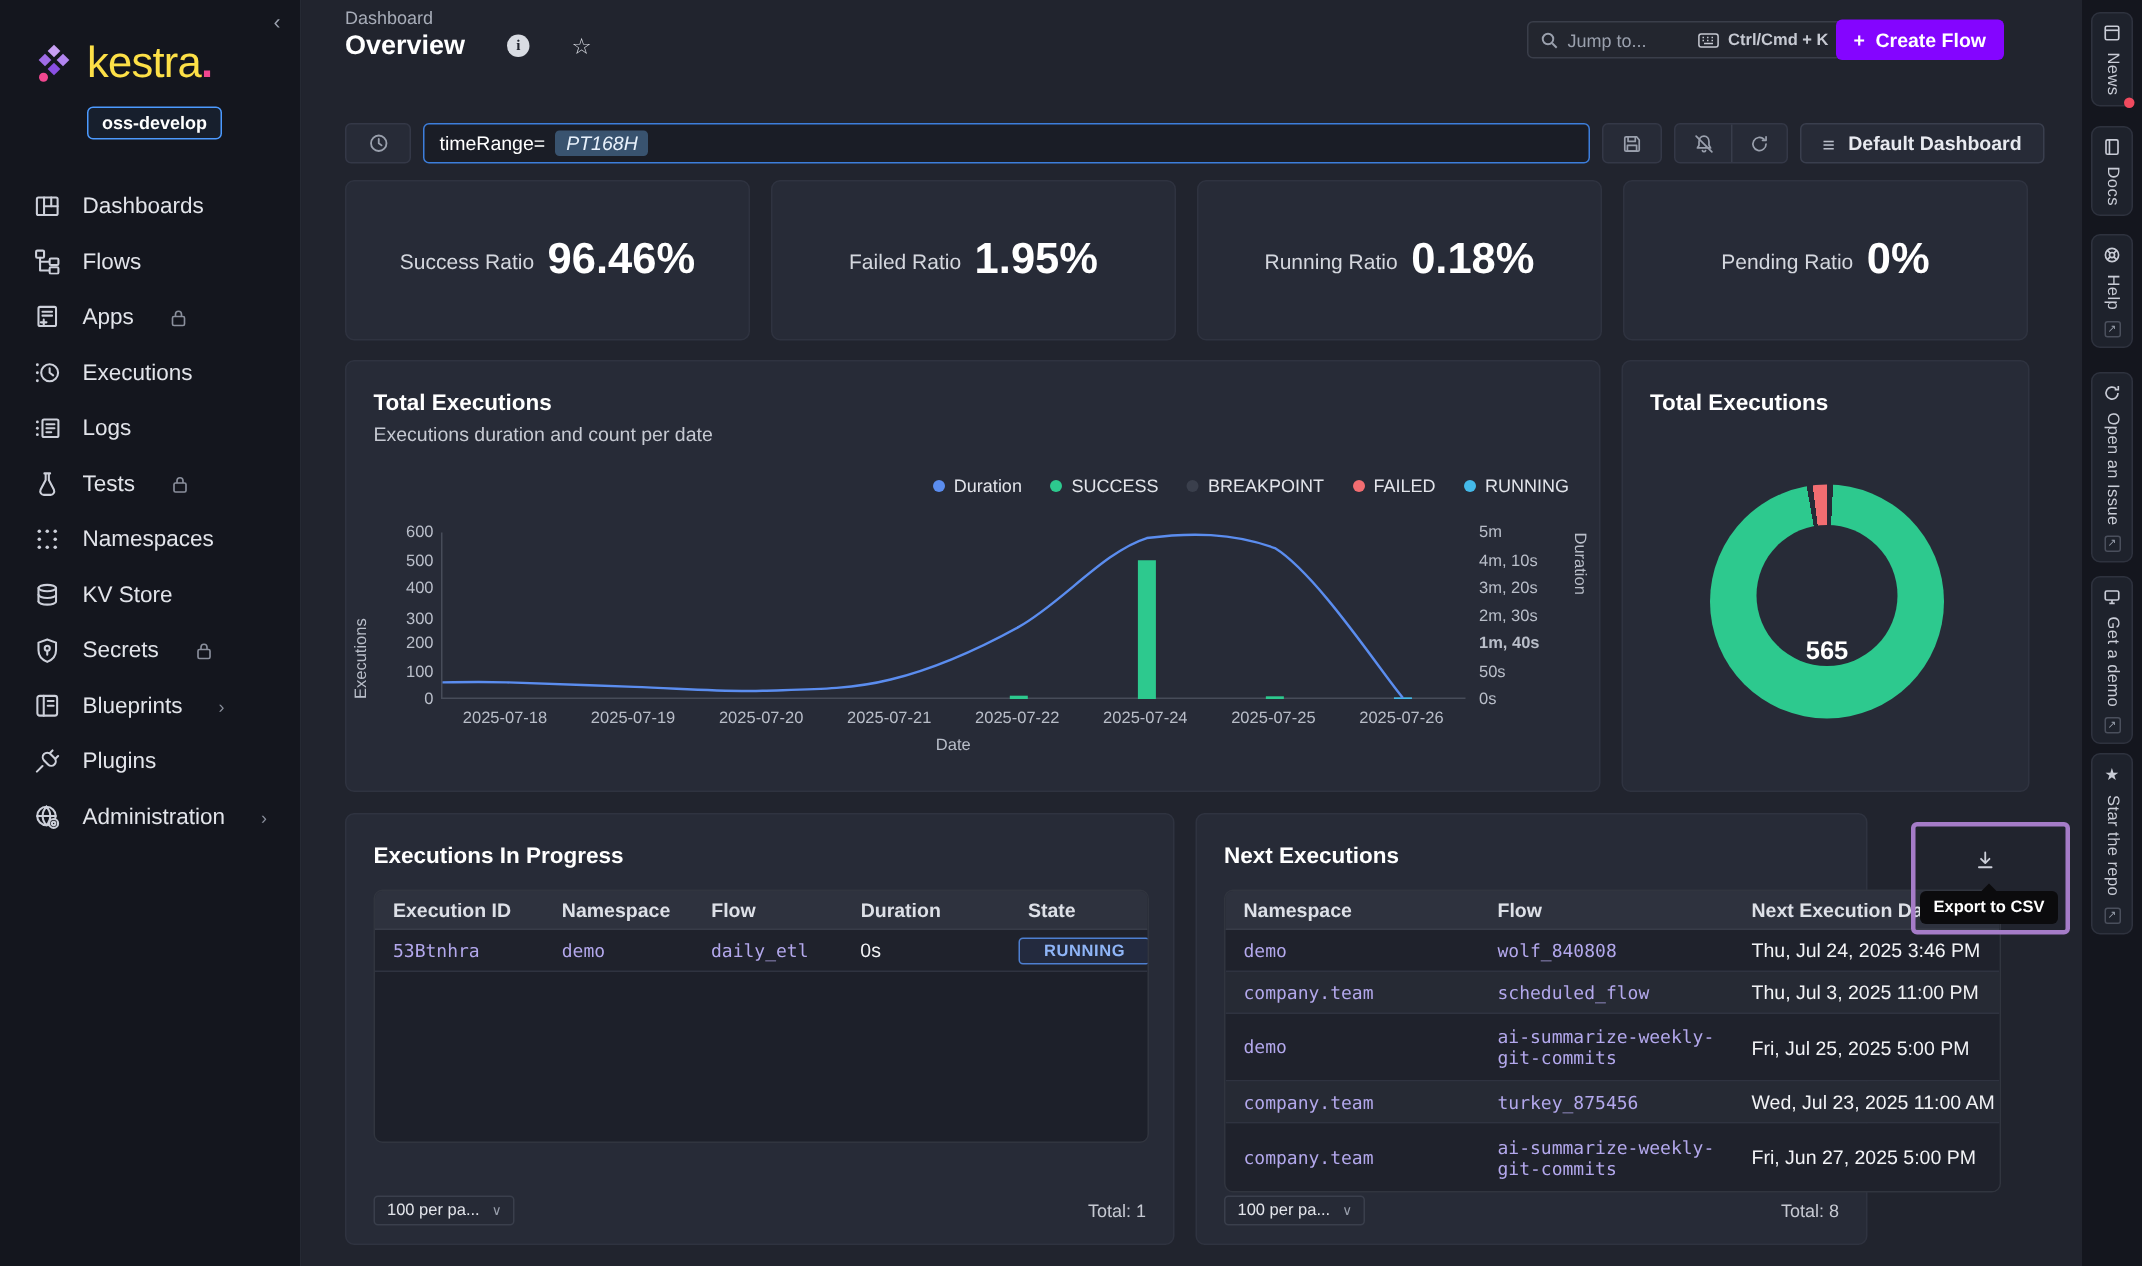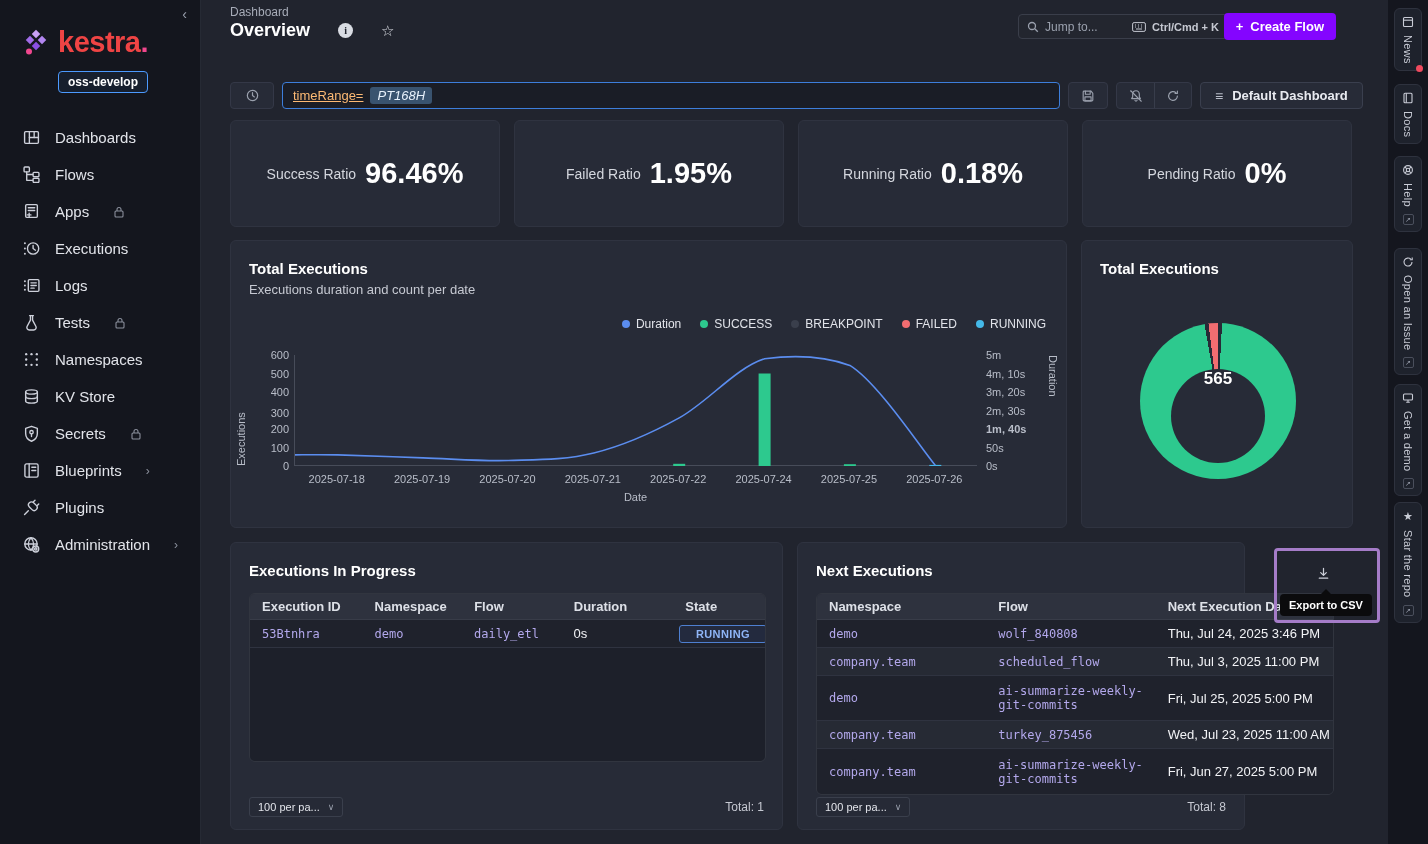--- a/index.html
+++ b/index.html
@@ -6,21 +6,21 @@
   html,body { width:1428px; height:844px; overflow:hidden; }
   body { background:#21242E; font-family:"Liberation Sans", sans-serif; color:#E6E8EE; position:relative; }
   svg { display:block; }
   .ico { stroke:#CDD0DA; stroke-width:1.3; fill:none; stroke-linecap:round; stroke-linejoin:round; }
   .ico-dim { stroke:#9AA0AD; }
 
   
   #sidebar { position:absolute; left:0; top:0; bottom:0; width:201px; background:#14161E; border-right:1px solid #262A34; }
   .collapse { position:absolute; right:13px; top:6px; color:#9AA0AD; font-size:14px; cursor:pointer; }
   .logo-row { display:flex; align-items:center; gap:8px; padding:26px 0 0 20px; }
-  .logo-text { font-size:29px; font-weight:bold; color:#ef4444; letter-spacing:-0.5px; }
+  .logo-text { font-size:29px; font-weight:normal; color:#fde047; letter-spacing:-0.5px; }
   .logo-suffix { color:#F1478F; font-size:29px; font-weight:bold; }
   .env-badge { display:inline-block; margin:12px 0 0 58px; padding:3px 9px; border:1px solid #4C9AFF; border-radius:4px; font-size:12px; font-weight:bold; color:#FFFFFF; background:rgba(76,154,255,0.07); }
   .menu { margin-top:26px; }
   .menu-item { display:flex; align-items:center; gap:15px; padding:10px 8px 10px 23px; font-size:15px; color:#E2E4EA; cursor:pointer; }
   .menu-item .sub { margin-left:9px; color:#8A8F9C; font-size:12px; }
 
   
   #rail { position:absolute; right:0; top:0; bottom:0; width:40px; background:#14161E; }
   .rail-tab { position:absolute; left:6px; width:28px; background:#1E222C; border:1px solid #2E323E; border-radius:6px; display:flex; flex-direction:column; align-items:center; padding:7px 0 6px; gap:7px; cursor:pointer; }
   .rail-label { writing-mode:vertical-rl; font-size:11px; color:#C9CCD6; letter-spacing:0.3px; }
@@ -40,21 +40,21 @@
   .search-ph { font-size:12px; color:#9AA0AD; flex:0 0 auto; }
   .search-spacer { flex:1; }
   .shortcut { font-size:11px; color:#C6C9D2; font-weight:bold; }
   .create-btn { position:absolute; right:52px; top:13px; height:27px; padding:0 12px; background:#8405FF; border-radius:4px; color:#FFFFFF; font-size:13px; font-weight:bold; display:flex; align-items:center; gap:7px; cursor:pointer; }
 
   
   .filter-row { position:absolute; left:28px; top:82px; height:27px; display:flex; gap:8px; }
   .tool-btn { height:27px; background:#272B37; border:1px solid #343847; border-radius:4px; display:flex; align-items:center; justify-content:center; cursor:pointer; }
   .w44 { width:44px; } .w40 { width:40px; }
   .filter-input { width:778px; height:27px; border:1px solid #3D7EDB; background:#1A1D26; border-radius:4px; display:flex; align-items:center; padding:0 10px; gap:7px; cursor:text; }
-  .f-key { font-size:13px; color:#fdba74;text-decoration:underline; }
+  .f-key { font-size:13px; color:#ffffff; }
   .f-chip { font-size:13px; color:#E8F1FB; background:#39536F; border-radius:3px; padding:1px 7px;font-style:italic; }
   .btn-pair { display:flex; height:27px; background:#272B37; border:1px solid #343847; border-radius:4px; }
   .btn-pair .cell { width:37px; display:flex; align-items:center; justify-content:center; cursor:pointer; }
   .btn-pair .cell + .cell { border-left:1px solid #383D4B; }
   .dd-btn { height:27px; padding:0 14px; background:#272B37; border:1px solid #3A3F4E; border-radius:4px; display:flex; align-items:center; gap:9px; font-size:13px; font-weight:bold; color:#E8EAF0; cursor:pointer; }
   .dd-btn .bars { color:#B9BEC9; font-size:14px; }
 
   
   .card { position:absolute; background:#272B37; border:1px solid #2F3340; border-radius:6px; }
   .kpi { width:270px; height:107px; top:120px; display:flex; flex-direction:row; align-items:center; justify-content:center; gap:9px; }
@@ -71,21 +71,21 @@
   #plot-area { position:absolute; left:63px; top:114px; width:683px; height:111px; border-left:1px solid #474C59; border-bottom:1px solid #474C59; }
   .tick { position:absolute; font-size:11px; color:#B9BEC9; }
   .ylabel { position:absolute; font-size:11px; color:#B9BEC9; writing-mode:vertical-rl; }
   .ylabel.left { transform:rotate(180deg); left:4px; top:114px; height:111px; display:flex; align-items:center; }
   .ylabel.right { left:816px; top:114px; height:111px; display:flex; align-items:center; }
   #x-axis-label { position:absolute; left:63px; width:683px; top:250px; text-align:center; font-size:11px; color:#B9BEC9; }
 
   
   #donut-card { left:879px; top:240px; width:272px; height:288px; }
   #donut { position:absolute; left:58px; top:82px; width:156px; height:156px; border-radius:50%; }
-  #donut-hole { position:absolute; left:31px; top:46px; width:94px; height:94px; border-radius:50%; background:#272B37; display:flex; align-items:flex-start; justify-content:center; }
+  #donut-hole { position:absolute; left:31px; top:27px; width:94px; height:94px; border-radius:50%; background:#272B37; display:flex; align-items:flex-end; justify-content:center; }
   .donut-num { font-size:17px; font-weight:bold; color:#FFFFFF; }
 
   
   #eip-card { left:28px; top:542px; width:553px; height:288px; }
   #next-card { left:595px; top:542px; width:448px; height:288px; }
   .tbl { position:absolute; left:18px; top:50px; border:1px solid #31353F; border-radius:6px; overflow:hidden; }
   .tbl-head { display:flex; background:#2E323E; border-bottom:1px solid #383C48; }
   .th { font-size:13px; font-weight:bold; color:#DDE0E7; padding:5px 0 5px 12px; white-space:nowrap; overflow:hidden; }
   .tr { display:flex; align-items:center; border-bottom:1px solid #2F3340; }
   .tr:last-child { border-bottom:none; }

